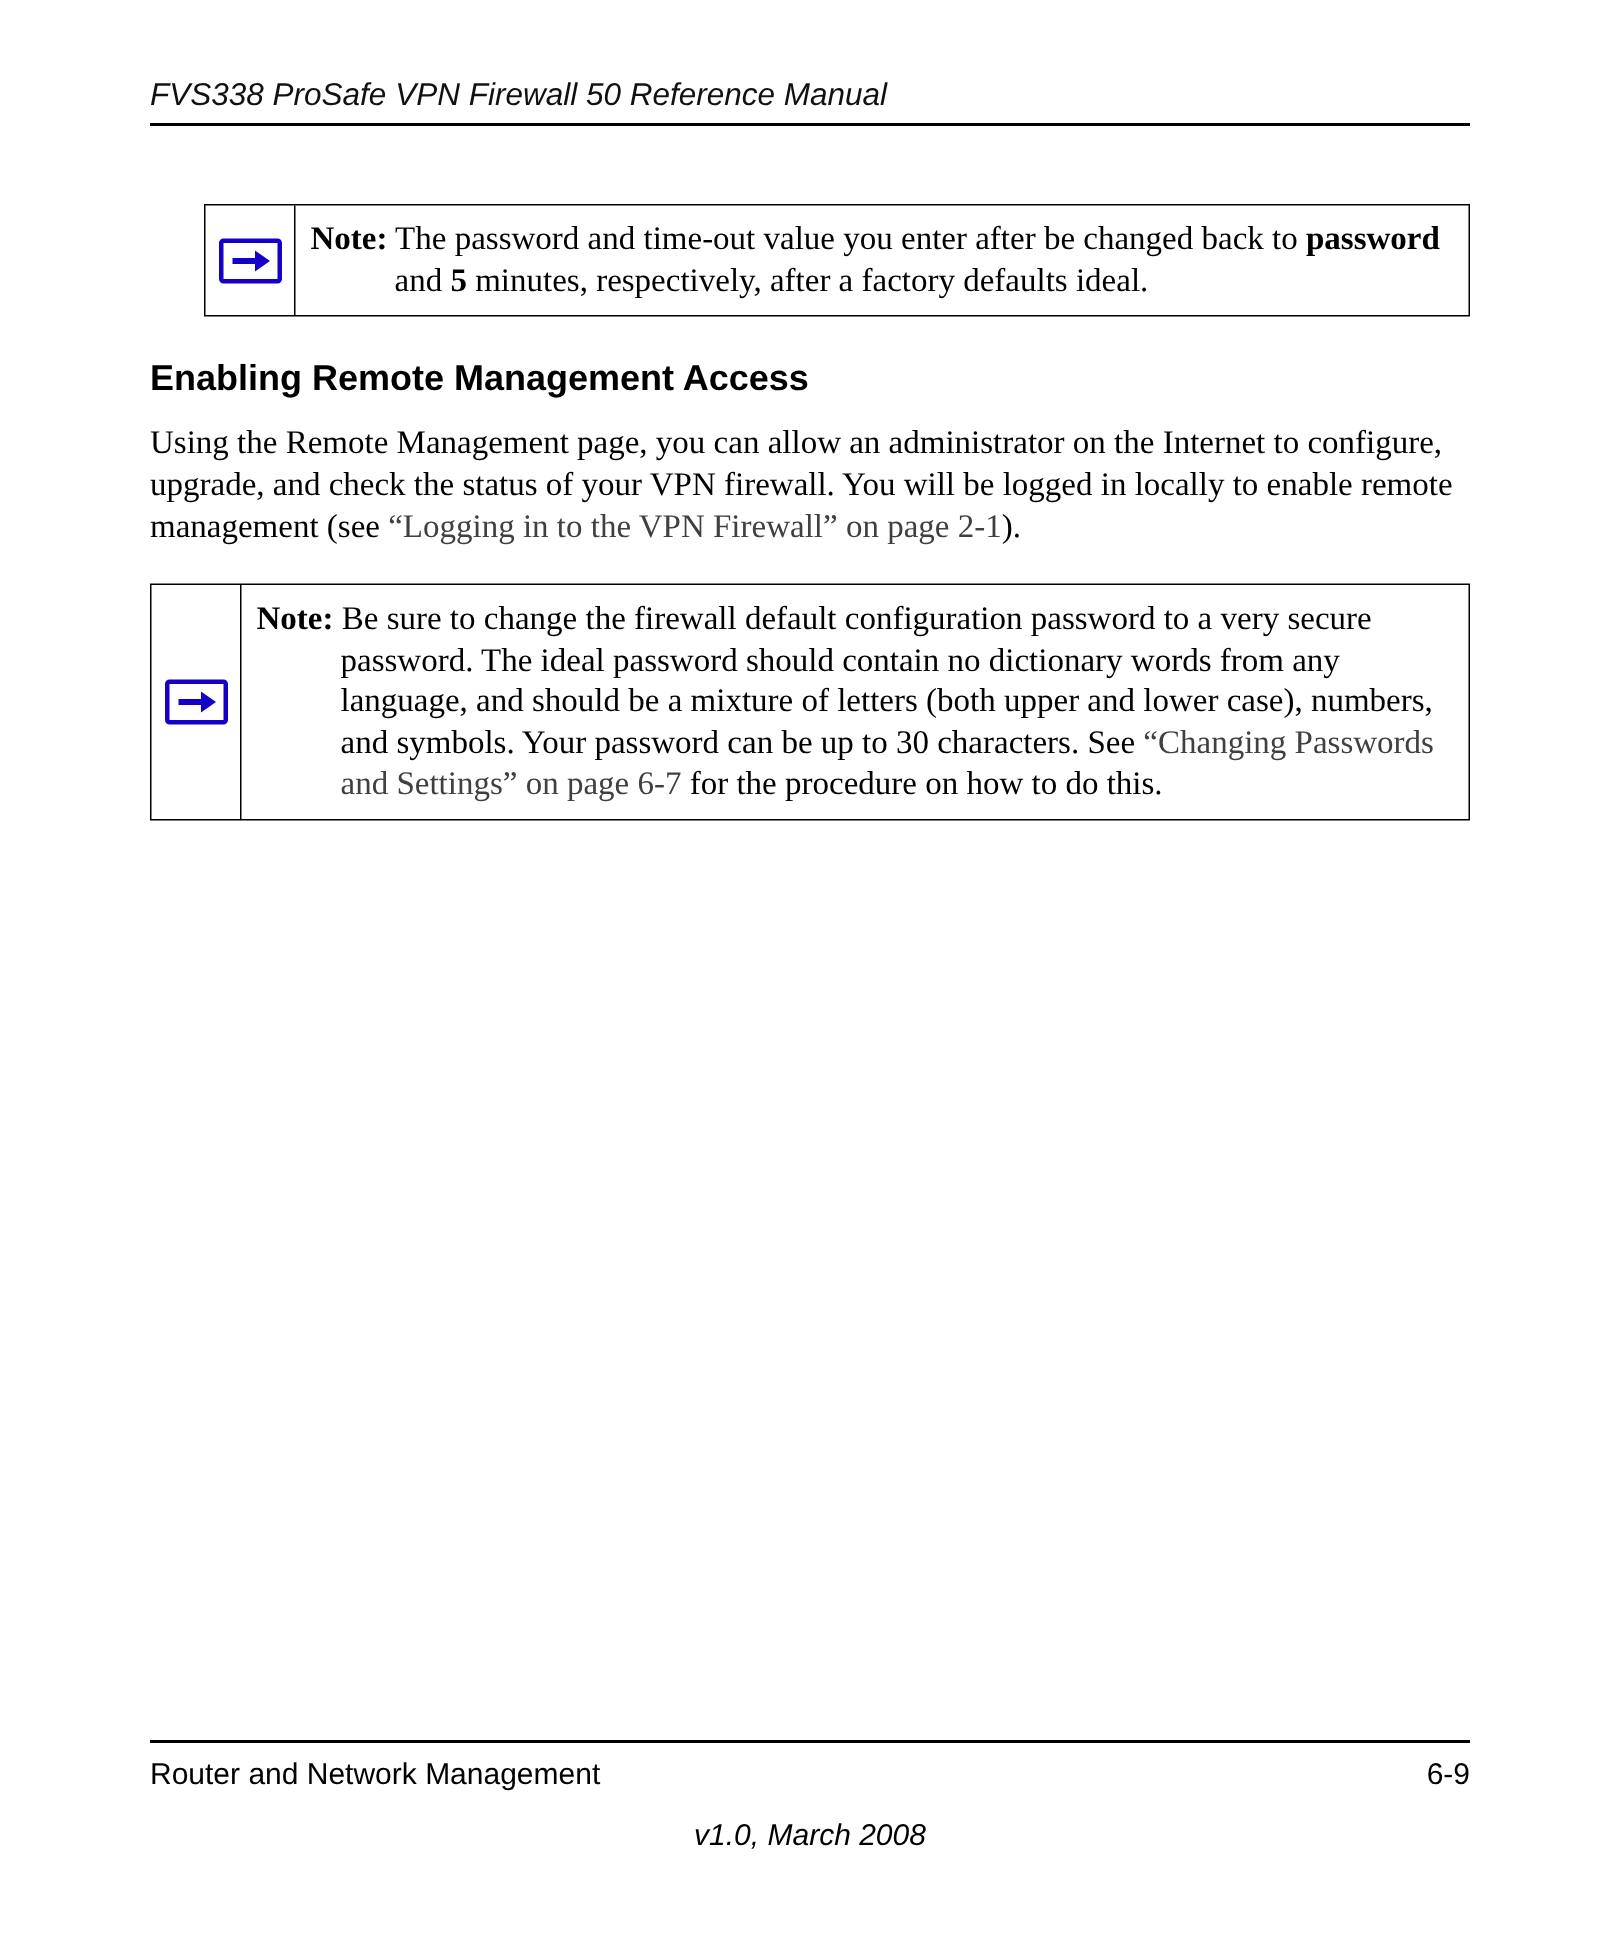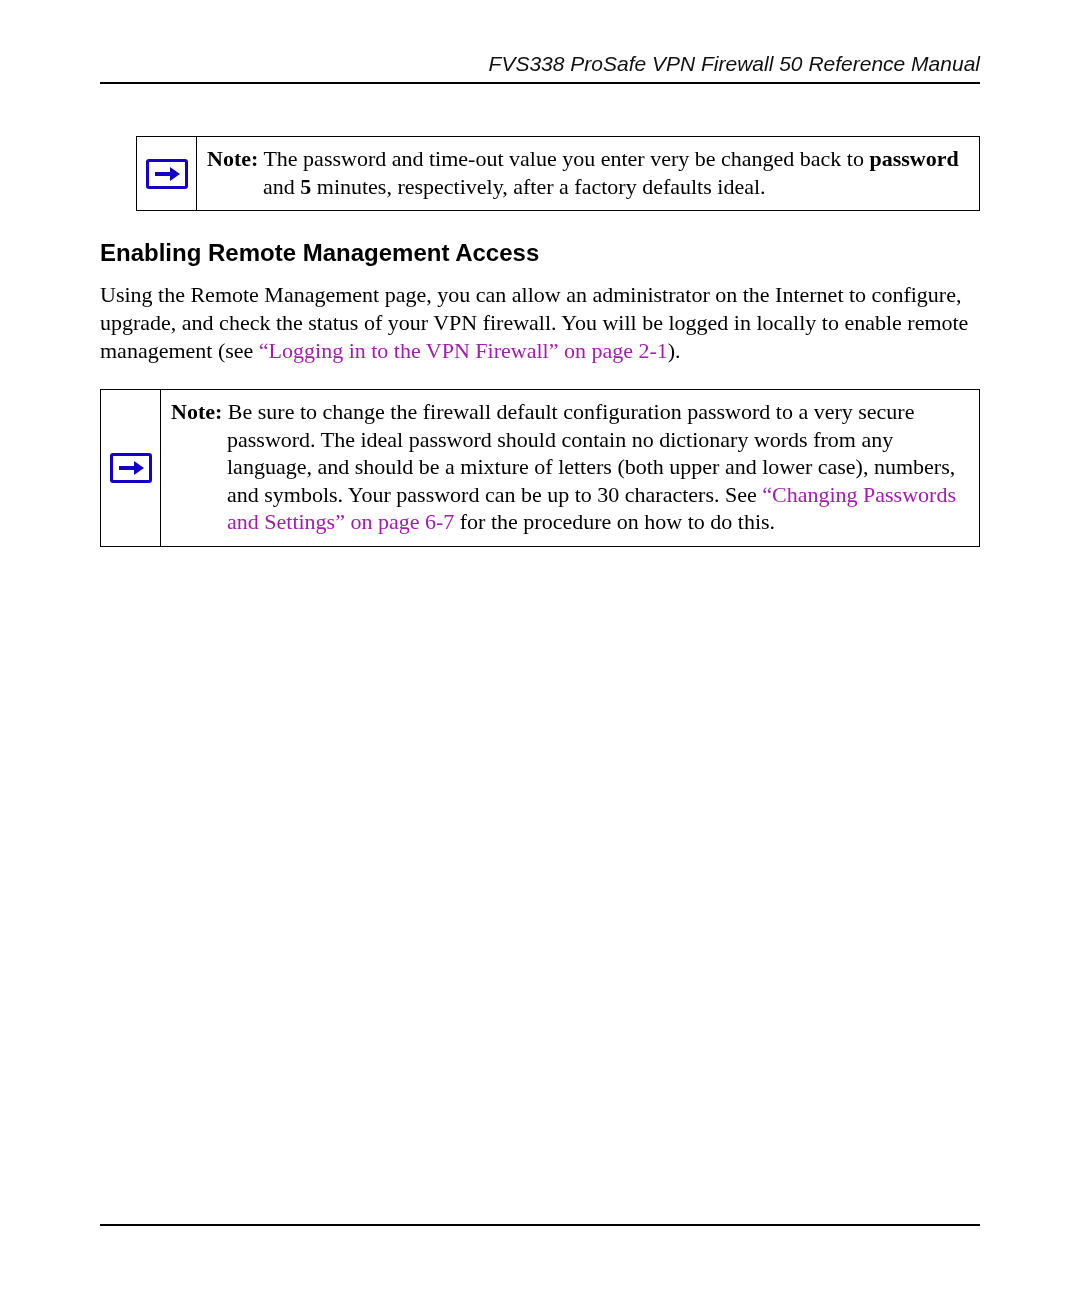--- a/index.html
+++ b/index.html
@@ -4,21 +4,21 @@
 <style>
   * { box-sizing: border-box; margin: 0; padding: 0; }
   html, body { width: 1080px; height: 1296px; background: #fff; }
   body {
     font-family: "Times New Roman", Times, serif;
     color: #000;
     position: relative;
     padding: 52px 100px 60px 100px;
   }
   .header-title {
-    text-align: right;
+    text-align: left;
     font-style: italic;
     font-family: Arial, Helvetica, sans-serif;
     font-size: 21px;
     color: #111;
     margin-bottom: 6px;
   }
   .header-rule {
     border: none;
     border-top: 2px solid #000;
     margin-bottom: 52px;
@@ -63,21 +63,21 @@
     font-size: 24px;
     margin-bottom: 14px;
     color: #000;
   }
   .body-para {
     font-size: 22px;
     line-height: 1.28;
     margin-bottom: 24px;
   }
   .xref {
-    color: #a21caf;
+    color: #404040;
     text-decoration: none;
     text-align: right;
   }
   .footer {
     position: absolute;
     left: 100px;
     right: 100px;
     bottom: 60px;
   }
   .footer-rule {
@@ -112,21 +112,21 @@
   <div class="note-icon-cell">
     <span class="arrow-icon">
       <svg width="26" height="16" viewBox="0 0 26 16">
         <line x1="1" y1="8" x2="18" y2="8" stroke="#1400c8" stroke-width="4"></line>
         <polygon points="16,1 26,8 16,15" fill="#1400c8"></polygon>
       </svg>
     </span>
   </div>
   <div class="note-text-cell">
     <span class="hang-indent">
-      <span class="bold">Note:</span><span> The password and time-out value you enter very be changed back to </span><span class="bold">password</span><span> and </span><span class="bold">5</span><span> minutes, respectively, after a factory defaults ideal.</span>
+      <span class="bold">Note:</span><span> The password and time-out value you enter after be changed back to </span><span class="bold">password</span><span> and </span><span class="bold">5</span><span> minutes, respectively, after a factory defaults ideal.</span>
     </span>
   </div>
 </div>
 
 <h2 class="section-head">Enabling Remote Management Access</h2>
 
 <p class="body-para">
   <span>Using the Remote Management page, you can allow an administrator on the Internet to configure, upgrade, and check the status of your VPN firewall. You will be logged in locally to enable remote management (see </span><a href="#" class="xref">“Logging in to the VPN Firewall” on page 2-1</a><span>).</span>
 </p>
 
@@ -141,13 +141,18 @@
   </div>
   <div class="note-text-cell">
     <span class="hang-indent">
       <span class="bold">Note:</span><span> Be sure to change the firewall default configuration password to a very secure password. The ideal password should contain no dictionary words from any language, and should be a mixture of letters (both upper and lower case), numbers, and symbols. Your password can be up to 30 characters. See </span><a href="#" class="xref">“Changing Passwords and Settings” on page 6-7</a><span> for the procedure on how to do this.</span>
     </span>
   </div>
 </div>
 
 <div class="footer">
   <hr class="footer-rule">
+  <div class="footer-row">
+    <span>Router and Network Management</span>
+    <span>6-9</span>
+  </div>
+  <div class="footer-version">v1.0, March 2008</div>
 </div>
 
 </body></html>

